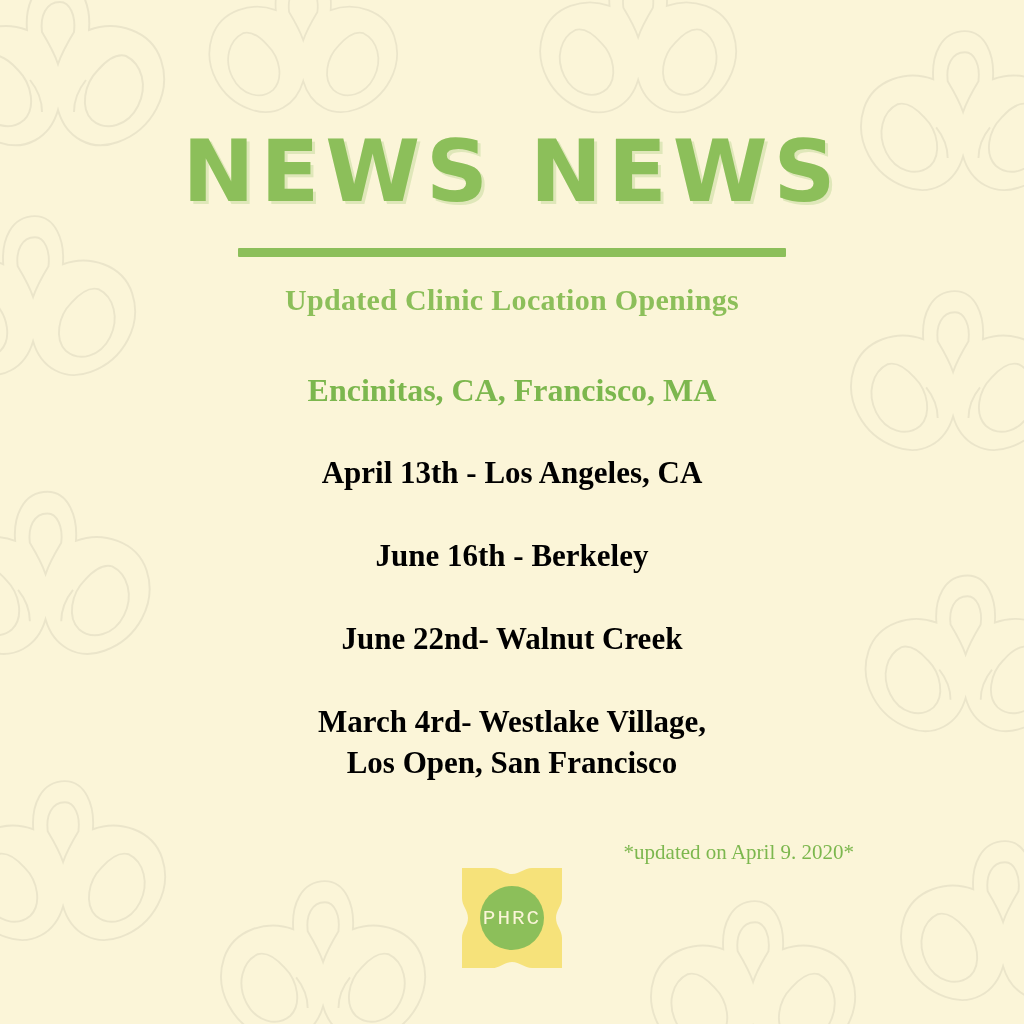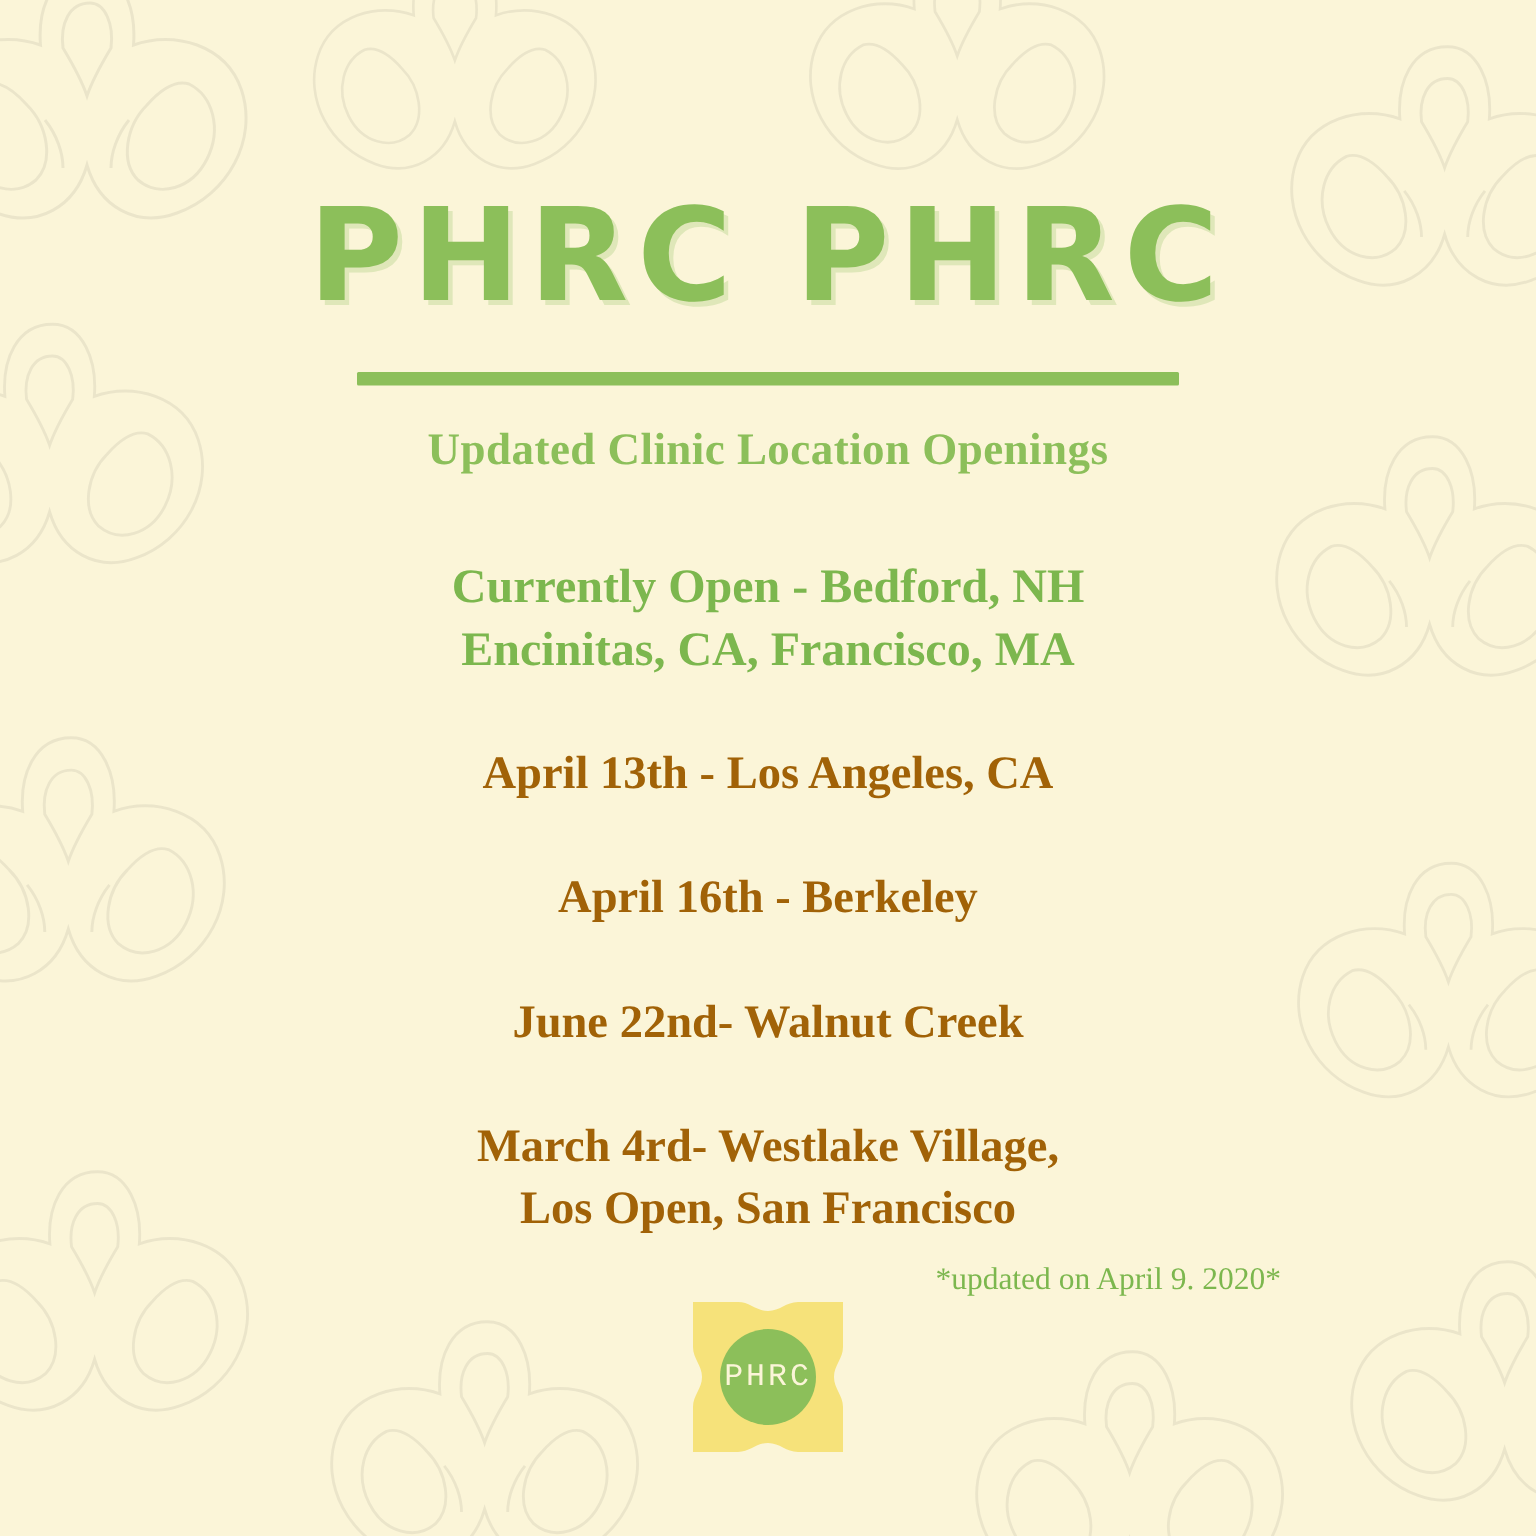--- a/index.html
+++ b/index.html
@@ -74,21 +74,21 @@
     color: #8cbf5a;
     letter-spacing: 0.3px;
   }
 
   .entry {
     margin-top: 42px;
     font-family: "Liberation Serif", serif;
     font-weight: bold;
     font-size: 31px;
     line-height: 1.32;
-    color: #a16207;
+    color: #000000;
   }
   .entry .line2 {
     display: block;
   }
 
   #entry-open {
     margin-top: 52px;
     font-size: 32px;
     color: #7cb74e;
   }
@@ -251,37 +251,36 @@
         <path d="M130 20 C105 20 95 45 97 70 C70 60 35 70 25 100 C14 133 34 170 68 182 C95 192 120 178 128 150 C136 178 161 192 188 182 C222 170 242 133 231 100 C221 70 186 60 159 70 C161 45 151 20 130 20 Z"></path>
         <path d="M130 42 C116 42 110 56 112 72 C118 82 124 92 128 104 C132 92 138 82 144 72 C146 56 140 42 130 42 Z"></path>
         <path d="M60 96 C44 104 38 126 48 146 C58 166 80 172 94 160 C106 148 102 124 88 110 C80 101 70 93 60 96 Z"></path>
         <path d="M196 96 C212 104 218 126 208 146 C198 166 176 172 162 160 C150 148 154 124 168 110 C176 101 186 93 196 96 Z"></path>
       </svg>
     </div>
   </div>
 
   <div id="content">
 
-    <h1 id="title">PHRC PHRC</h1>
+    <h1 id="title">NEWS NEWS</h1>
 
     <div id="title-rule"></div>
 
     <p id="subtitle">Updated Clinic Location Openings</p>
 
     <div class="entry" id="entry-open">
-      <span>Currently Open  - Bedford, NH</span>
       <span class="line2">Encinitas, CA, Francisco, MA</span>
     </div>
 
     <div class="entry">
       <span>April 13th - Los Angeles, CA</span>
     </div>
 
     <div class="entry">
-      <span>April 16th - Berkeley</span>
+      <span>June 16th - Berkeley</span>
     </div>
 
     <div class="entry">
       <span>June 22nd- Walnut Creek</span>
     </div>
 
     <div class="entry">
       <span>March 4rd- Westlake Village,</span>
       <span class="line2">Los Open, San Francisco</span>
     </div>

